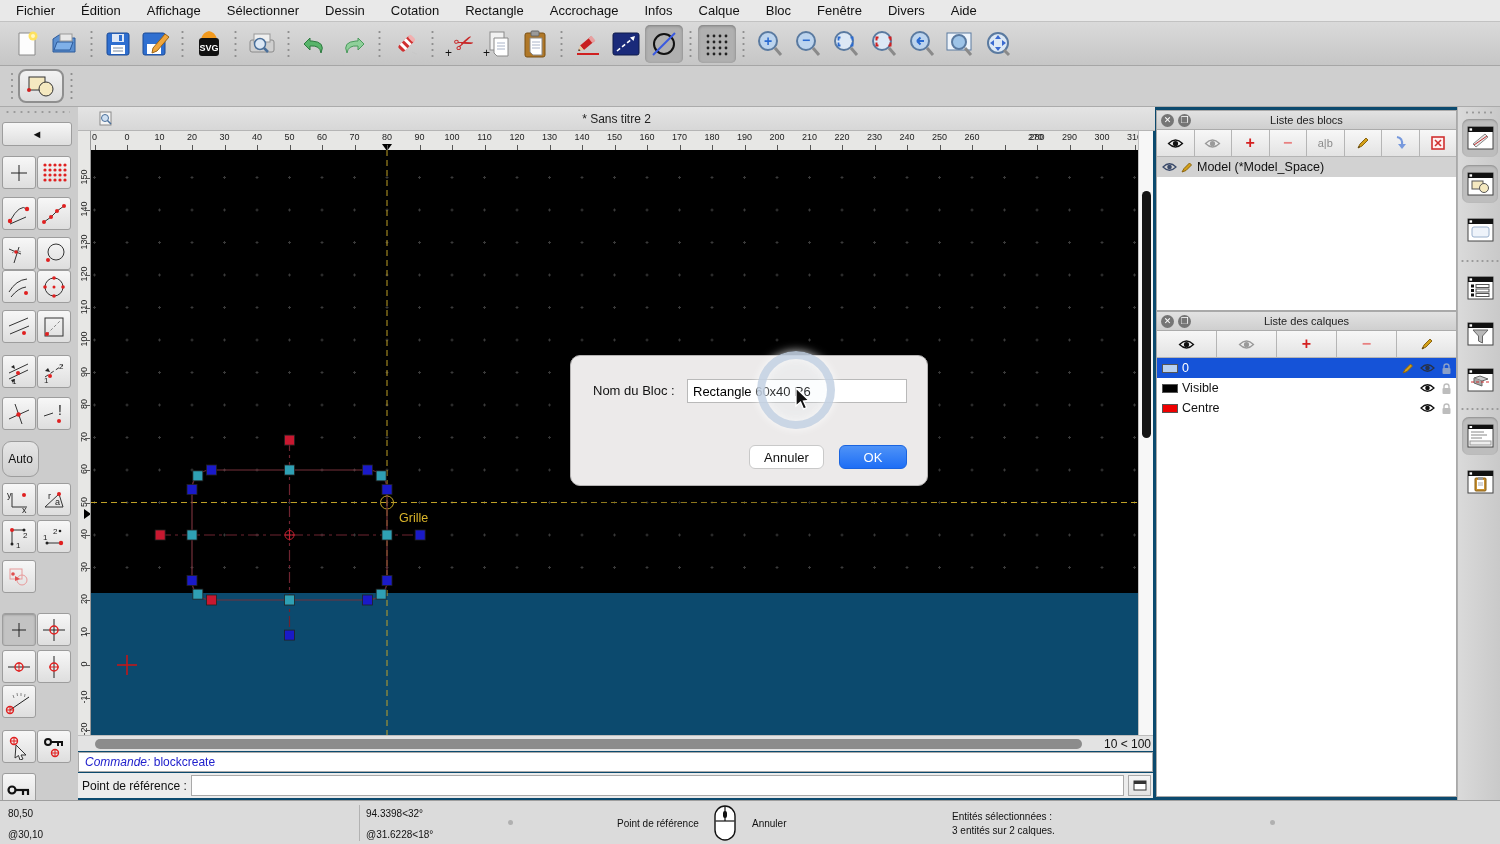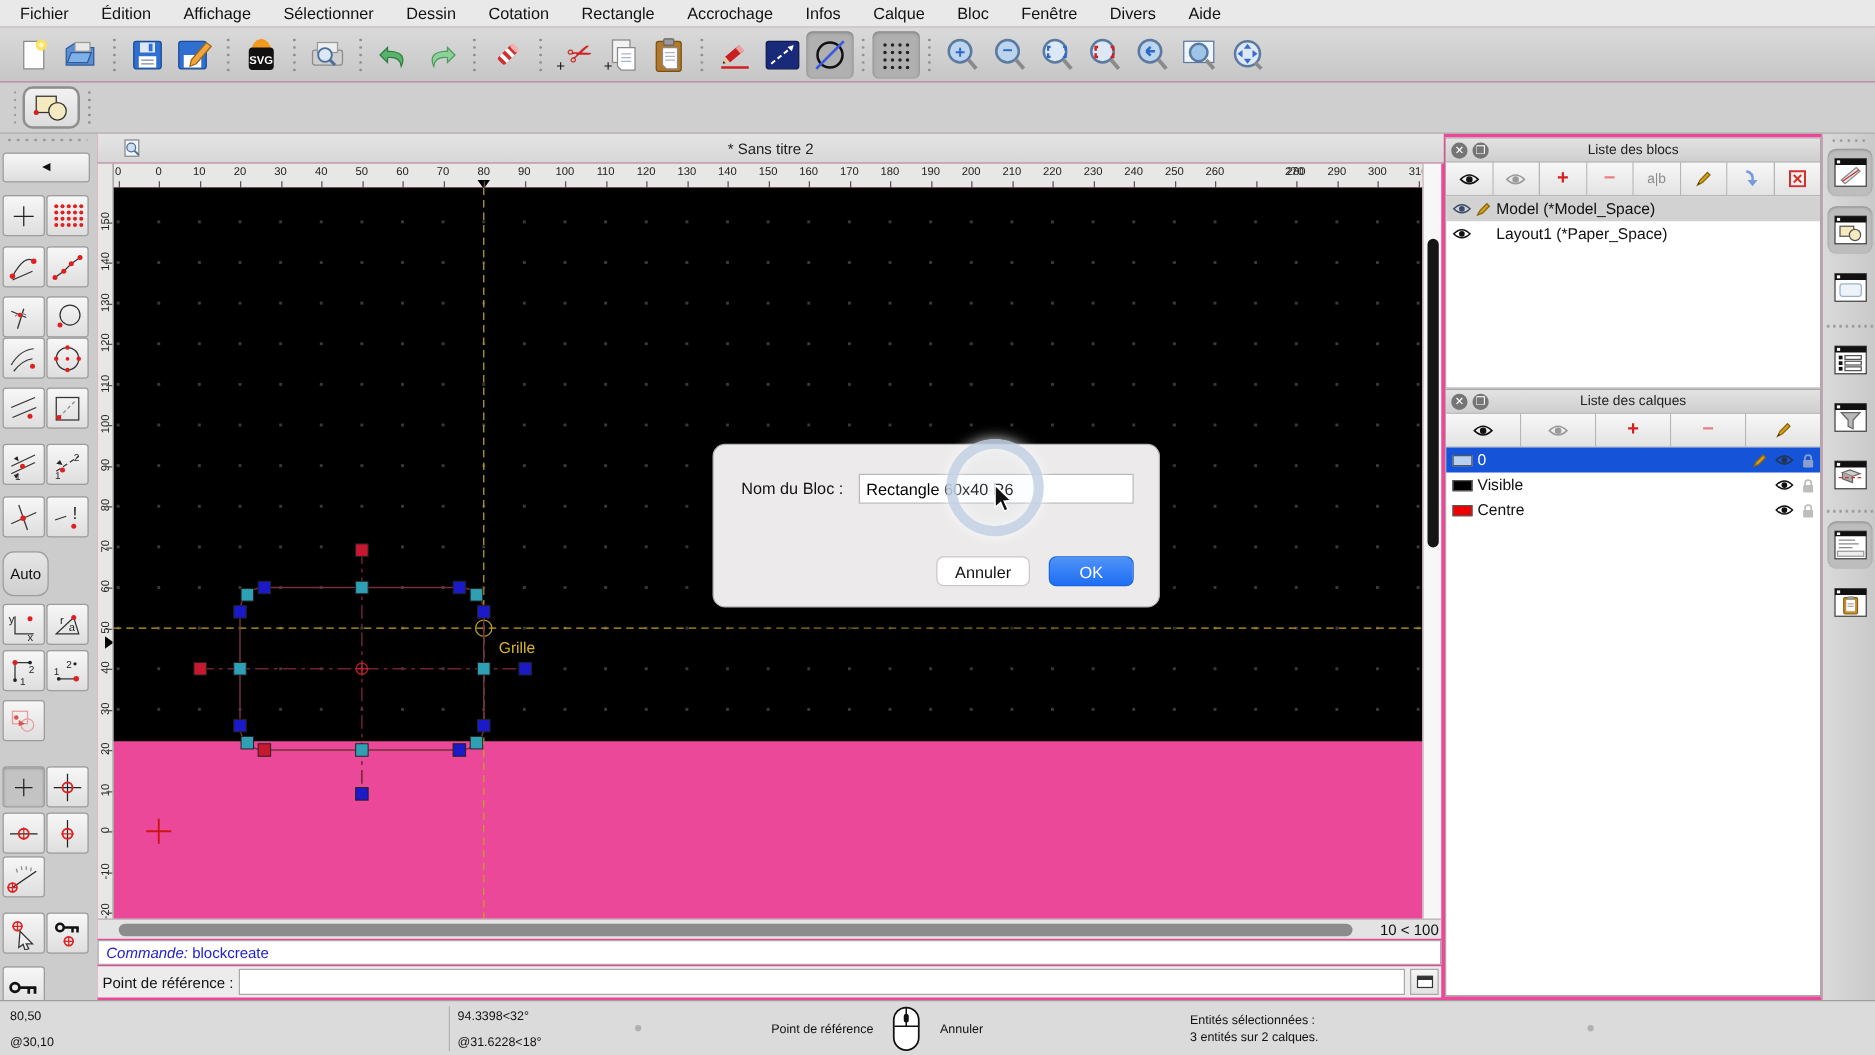--- a/index.html
+++ b/index.html
@@ -1,17 +1,17 @@
 <!DOCTYPE html>
 <html><head>
 <meta charset="utf-8">
 <style>
   html,body{margin:0;padding:0;background:#888;}
   *{box-sizing:border-box;}
-  .app{position:relative;width:1500px;height:844px;background:#ec4899;overflow:hidden;
+  .app{position:relative;width:1500px;height:844px;background:#0c4a6e;overflow:hidden;
        font-family:"Liberation Sans",sans-serif;color:#111;}
 
   
   .menubar{position:absolute;left:0;top:0;width:1500px;height:22px;background:#e9e9e9;
            border-bottom:1px solid #c2c2c2;display:flex;align-items:center;gap:26px;
            padding-left:16px;font-size:13px;}
   .menubar span{white-space:nowrap;}
 
   
   .toolbar1{position:absolute;left:0;top:22px;width:1500px;height:44px;
@@ -873,28 +873,20 @@
     <div class="prow sel-gray">
       <svg width="15" height="10">
           <path d="M1 5 Q7.5 -1.5 14 5 Q7.5 11.5 1 5 Z" fill="none" stroke="#3a4a6a" stroke-width="1.2"></path>
           <circle cx="7.5" cy="5" r="2.3" fill="#3a4a6a"></circle>
         </svg>
       <svg width="12" height="12">
           <path d="M1 11 L3 7.5 L8.5 2 L10.5 4 L5 9.5 Z" fill="#d4a017" stroke="#8a6410"></path>
         </svg>
       <span>Model (*Model_Space)</span>
     </div>
-    <div class="prow">
-      <svg width="15" height="10">
-          <path d="M1 5 Q7.5 -1.5 14 5 Q7.5 11.5 1 5 Z" fill="none" stroke="#111" stroke-width="1.2"></path>
-          <circle cx="7.5" cy="5" r="2.3" fill="#111"></circle>
-        </svg>
-      <span style="width:12px;"></span>
-      <span>Layout1 (*Paper_Space)</span>
-    </div>
   </div>
 
   <div class="panel" style="top:311px;height:486px;">
     <div class="phead">
       <div class="pcirc" style="left:4px;">✕</div>
       <div class="pcirc" style="left:21px;">❐</div>
       <span>Liste des calques</span>
     </div>
     <div class="ptools">
       <div class="ptb">

